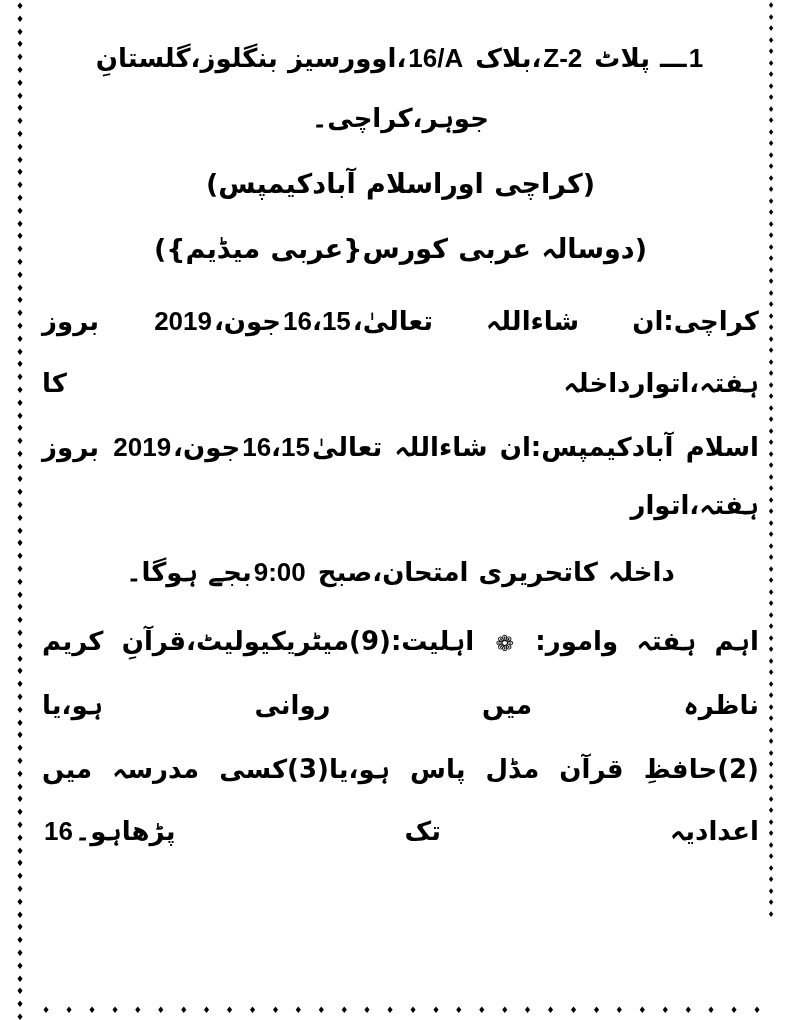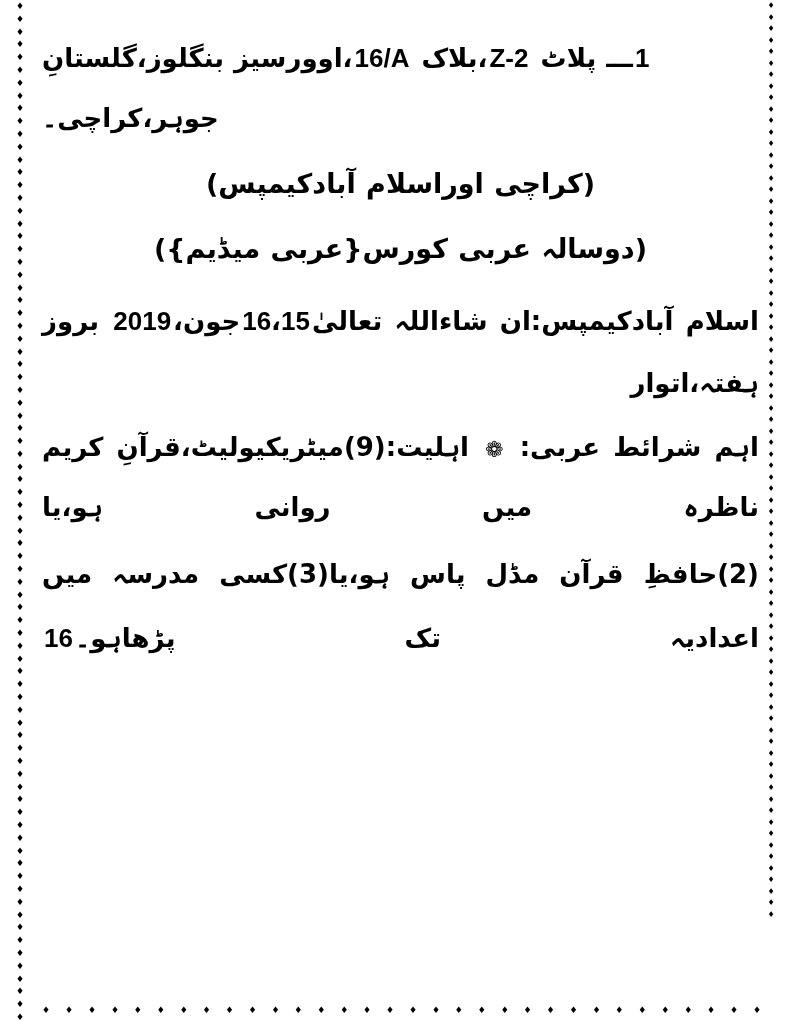--- a/index.html
+++ b/index.html
@@ -26,21 +26,21 @@
   }
   
   .doc{
     position:absolute;top:28px;left:42px;right:34px;
     direction:rtl;
   }
   .line{
     font-weight:700;
     word-spacing:1px;
   }
-  .al-r{text-align:left;}
+  .al-r{text-align:center;}
   .al-c{text-align:center;}
   .al-j{text-align:justify;text-align-last:justify;}
   .s-body{font-size:26px;}
   .s-title{font-size:33px;}
   .s-sub{font-size:27px;}
   .seg-u{font-family:"DejaVu Sans",sans-serif;font-weight:700;}
   .seg-n{
     font-family:"Liberation Sans","DejaVu Sans",sans-serif;
     font-weight:700;direction:ltr;unicode-bidi:isolate;display:inline-block;
     padding:0 2px;
@@ -226,17 +226,19 @@
 ♦
 ♦
 ♦
 ♦</div>
 <div class="hborder">♦ ♦ ♦ ♦ ♦ ♦ ♦ ♦ ♦ ♦ ♦ ♦ ♦ ♦ ♦ ♦ ♦ ♦ ♦ ♦ ♦ ♦ ♦ ♦ ♦ ♦ ♦ ♦ ♦ ♦ ♦ ♦ ♦ ♦ ♦ ♦ ♦ ♦ ♦ ♦ ♦ ♦ ♦ ♦ ♦ ♦ ♦ ♦ ♦ ♦ ♦ ♦ ♦ ♦ ♦ ♦ ♦ ♦ ♦ ♦</div>
 
 <div class="doc">
   <div class="line al-r s-body"><span class="seg-n" dir="ltr">1</span><span class="seg-u">ـــ پلاٹ </span><span class="seg-n" dir="ltr">Z-2</span><span class="seg-u">،بلاک </span><span class="seg-n" dir="ltr">16/A</span><span class="seg-u">،اوورسیز بنگلوز،گلستانِ جوہر،کراچی۔</span></div>
   <div class="line al-c s-sub"><span class="seg-u">(کراچی اوراسلام آبادکیمپس)</span></div>
   <div class="line al-c s-sub"><span class="seg-u">(دوسالہ عربی کورس{عربی میڈیم})</span></div>
+  <div class="line al-j s-body"><span class="seg-u">کراچی:ان شاءاللہ تعالیٰ،</span><span class="seg-n" dir="ltr">16،15</span><span class="seg-u">جون،</span><span class="seg-n" dir="ltr">2019</span><span class="seg-u"> بروز ہفتہ،اتوارداخلہ کا</span></div>
   <div class="line al-j s-body"><span class="seg-u">اسلام آبادکیمپس:ان شاءاللہ تعالیٰ</span><span class="seg-n" dir="ltr">16،15</span><span class="seg-u">جون،</span><span class="seg-n" dir="ltr">2019</span><span class="seg-u"> بروز ہفتہ،اتوار</span></div>
-  <div class="line al-j s-body"><span class="seg-u">اہم شرائط عربی: </span><span class="seg-f">❁</span><span class="seg-u"> اہلیت:(9)میٹریکیولیٹ،قرآنِ کریم ناظرہ میں روانی ہو،یا</span></div>
+  <div class="line al-r s-body"><span class="seg-u">داخلہ کاتحریری امتحان،صبح </span><span class="seg-n" dir="ltr">9:00</span><span class="seg-u">بجے ہوگا۔</span></div>
+  <div class="line al-j s-body"><span class="seg-u">اہم ہفتہ وامور: </span><span class="seg-f">❁</span><span class="seg-u"> اہلیت:(9)میٹریکیولیٹ،قرآنِ کریم ناظرہ میں روانی ہو،یا</span></div>
   <div class="line al-j s-body"><span class="seg-u">(2)حافظِ قرآن مڈل پاس ہو،یا(3)کسی مدرسہ میں اعدادیہ تک پڑھاہو۔</span><span class="seg-n" dir="ltr">16</span></div>
 
 </div>
 
 </body></html>

